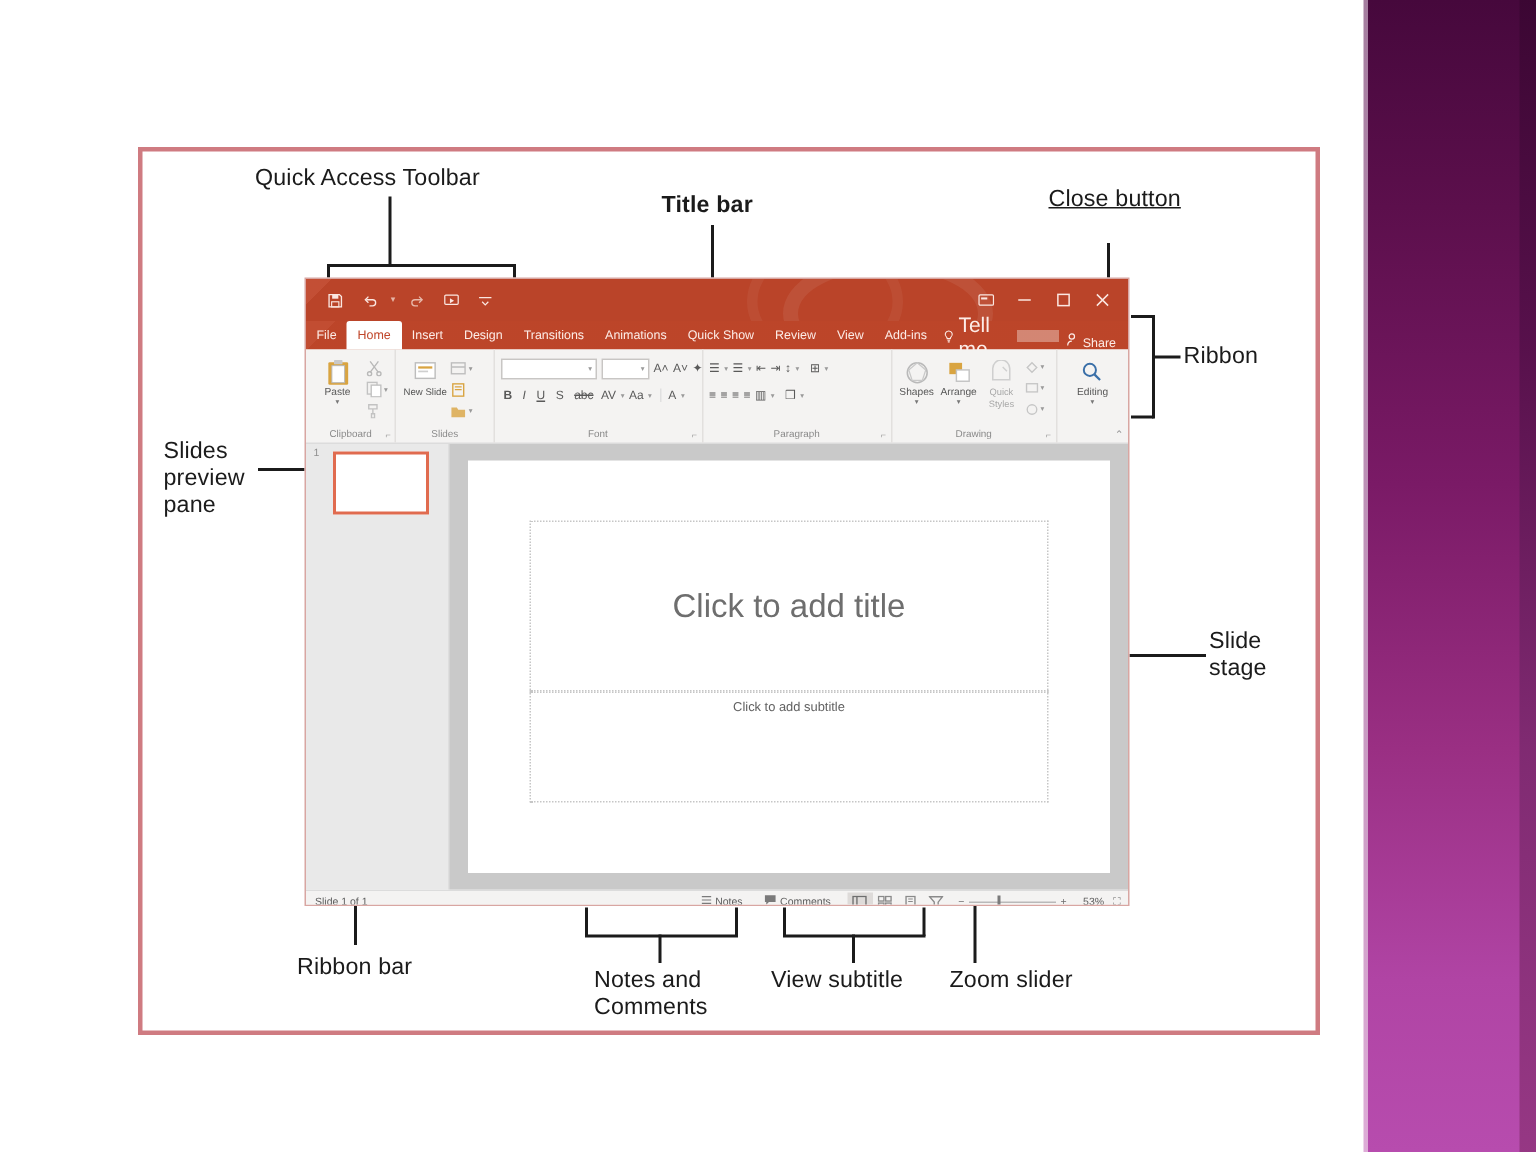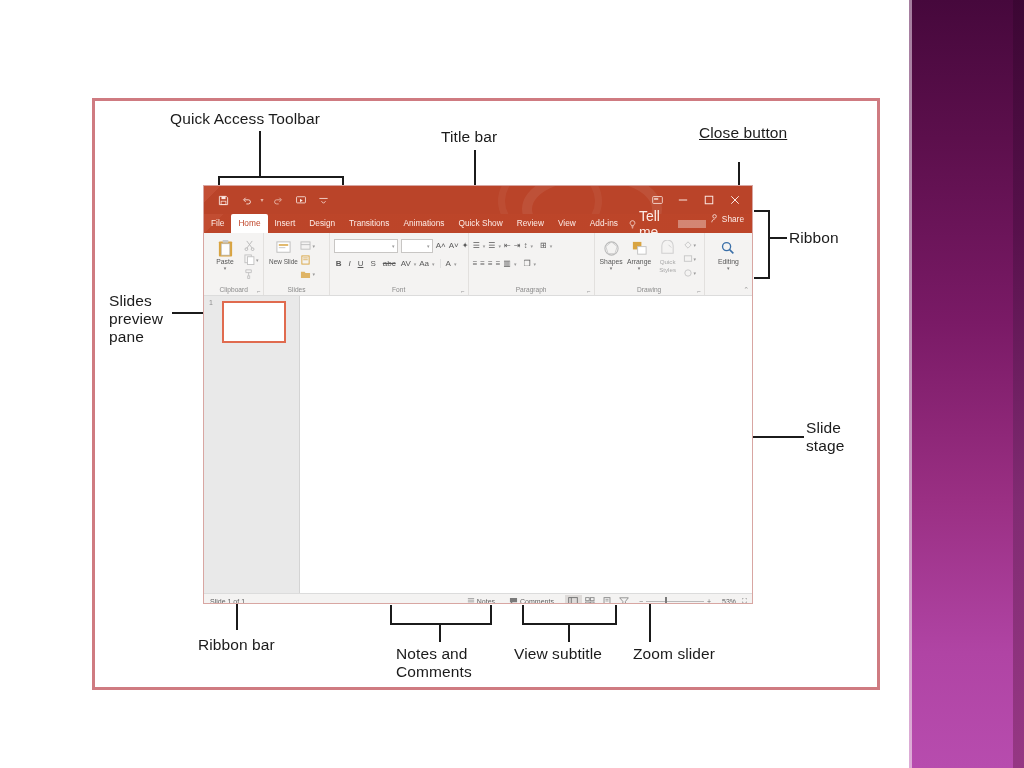--- a/index.html
+++ b/index.html
@@ -69,21 +69,21 @@
   #tabstrip{
     height:19px;background:#c0462a;display:flex;align-items:flex-end;position:relative;
     background-image:linear-gradient(135deg,rgba(255,255,255,.04) 0 14px,rgba(0,0,0,.02) 14px 28px);
   }
   #tabstrip .tab{
     color:#fdece7;font-size:8.3px;padding:0 7px;height:19px;line-height:19px;white-space:nowrap;
   }
   #tabstrip .tab.active{background:#ffffff;color:#c0462a;border-radius:2px 2px 0 0;}
   #tabstrip .tellme{color:#fdece7;font-size:14px;margin-left:4px;display:flex;align-items:center;gap:3px;height:19px;}
   #tabstrip .acct{width:42px;height:8px;background:rgba(255,255,255,.35);margin:0 5px;align-self:center;}
-  #tabstrip .share{color:#fdece7;font-size:8.3px;display:flex;align-items:flex-start;gap:3px;height:19px;padding-right:8px;margin-top:27px;}
+  #tabstrip .share{color:#fdece7;font-size:8.3px;display:flex;align-items:flex-end;gap:3px;height:19px;padding-right:8px;margin-top:27px;}
   
   #ribbon{height:62px;background:#f4f3f2;border-bottom:1px solid #dcdcdc;display:flex;position:relative;}
   .grp{position:relative;display:flex;flex-direction:column;border-right:1px solid #e2e0de;padding:2px 4px 0 4px;}
   .grp .grp-body{flex:1;display:flex;align-items:flex-start;gap:2px;padding-top:2px;}
   .grp .grp-name{font-size:6.6px;color:#8a8a8a;text-align:center;height:11px;line-height:11px;}
   .bigbtn{display:flex;flex-direction:column;align-items:center;width:34px;padding-top:1px;}
   .bigbtn .ic{height:20px;display:flex;align-items:center;justify-content:center;}
   .bigbtn .lb{font-size:6.8px;color:#575757;text-align:center;line-height:7.5px;}
   .bigbtn .car{font-size:5px;color:#777;line-height:5px;}
   .smstack{display:flex;flex-direction:column;gap:1px;padding-top:2px;}
@@ -118,21 +118,21 @@
 </style>
 </head>
 <body>
 
 <div id="band-left-edge"></div>
 <div id="purple-band"></div>
 
 <div id="content-frame"></div>
 
 <div class="ann" style="left:170px;top:110px;">Quick Access Toolbar</div>
-<div class="ann" style="left:441px;top:128px;">Title bar</div>
+<div class="ann" style="left:441px;top:128px;font-weight:bold;">Title bar</div>
 <div class="ann" style="left:699px;top:124px;text-decoration:underline;">Close button</div>
 <div class="ann" style="left:789px;top:229px;">Ribbon</div>
 <div class="ann" style="left:109px;top:292px;">Slides
 preview
 pane</div>
 <div class="ann" style="left:806px;top:419px;">Slide
 stage</div>
 <div class="ann" style="left:198px;top:636px;">Ribbon bar</div>
 <div class="ann" style="left:396px;top:645px;">Notes and
 Comments</div>
@@ -477,20 +477,30 @@
       <div class="grp-name"></div>
       <div class="dlg" style="font-size:7px;">⌃</div>
     </div>
   </div>
 
   <div id="wbody">
     <div id="slides-pane">
       <div id="thumb-num">1</div>
       <div id="thumb"></div>
     </div>
+    <div id="stage-area">
+      <div id="slide-canvas">
+        <div id="ph-title">
+          <span>Click to add title</span>
+        </div>
+        <div id="ph-sub">
+          <span>Click to add subtitle</span>
+        </div>
+      </div>
+    </div>
   </div>
 
   <div id="statusbar">
     <div class="sb-left">Slide 1 of 1</div>
     <div class="sb-right">
       <div class="sb-item">
         <span>
           <svg width="8" height="8" viewBox="0 0 9 9">
               <path d="M1 2h7M1 4.5h7M1 7h7" stroke="#7a7a7a" stroke-width=".9"></path>
             </svg>

